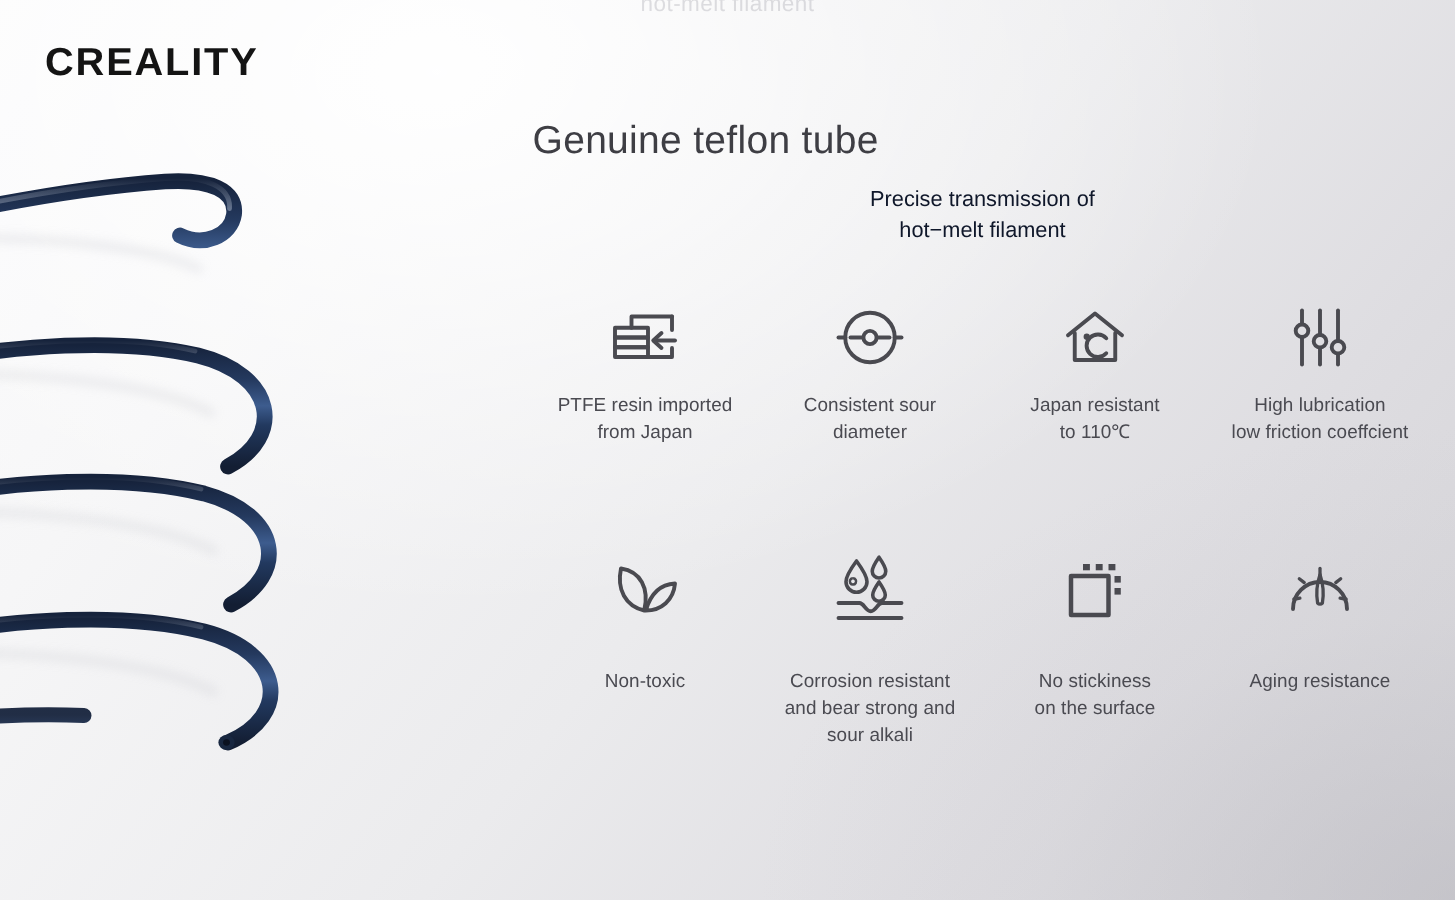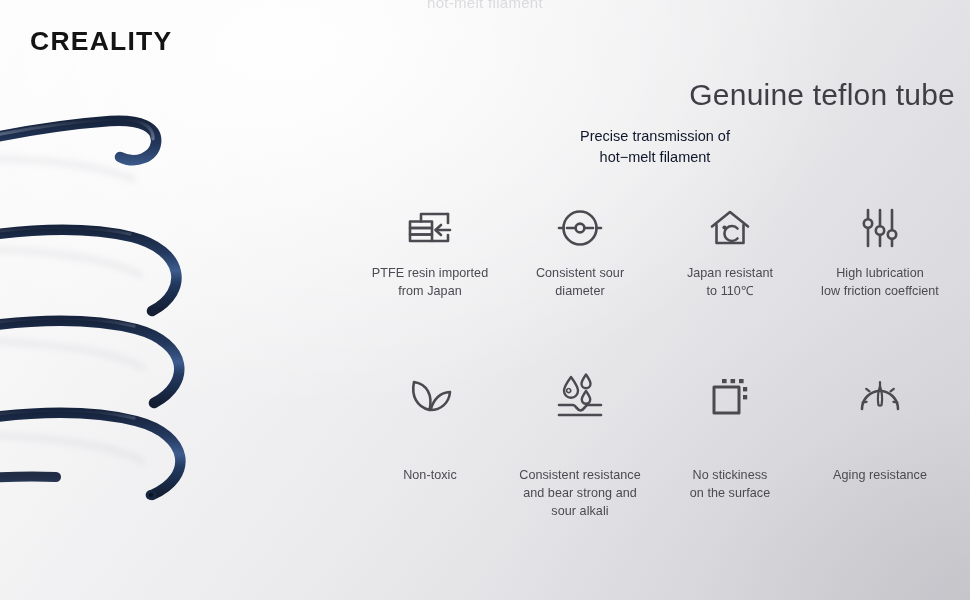--- a/index.html
+++ b/index.html
@@ -74,22 +74,22 @@
   }
 
   
   #content {
     position: absolute;
     left: 355px;
     top: 78px;
     width: 600px;
   }
   #headline {
-    text-align: right;
-    font-size: 30px;
+    text-align: left;
+    font-size: 26px;
     color: #3e3e44;
     font-weight: 400;
     letter-spacing: 0.2px;
     margin: 0;
     padding: 0 0 0 0;
   }
   #subhead {
     text-align: center;
     font-size: 14.5px;
     color: #0f172a;
@@ -118,21 +118,21 @@
   }
   .feature .cap {
     margin-top: 6px;
     text-align: center;
     font-size: 12.6px;
     line-height: 1.42;
     color: #4a4a51;
     letter-spacing: 0.05px;
   }
   .row2 { margin-top: 64px; }
-  .row2 .cap { margin-top: 40px; }
+  .row2 .cap { margin-top: 22px; }
 </style>
 </head>
 <body>
 
 <div id="banner">
 
   <div class="bg-base"></div>
   <div class="bg-glow"></div>
   <div class="bg-corner"></div>
 
@@ -301,21 +301,21 @@
           <svg width="54" height="54" viewBox="0 0 54 54" fill="none" stroke="#4a4a50" stroke-width="2.4">
             <path d="M18 8 C 18 8, 11 17.5, 11 21.8 A7 7 0 0 0 25 21.8 C 25 17.5, 18 8, 18 8 Z" stroke-linejoin="round"></path>
             <path d="M15.6 19.5 a2.1 2.1 0 1 0 0.1 0" stroke-width="1.7"></path>
             <path d="M33 5.5 C 33 5.5, 28.5 12, 28.5 14.8 A4.5 4.5 0 0 0 37.5 14.8 C 37.5 12, 33 5.5, 33 5.5 Z" stroke-linejoin="round"></path>
             <path d="M33 22 C 33 22, 28.8 28, 28.8 30.6 A4.2 4.2 0 0 0 37.2 30.6 C 37.2 28, 33 22, 33 22 Z" stroke-linejoin="round"></path>
             <path d="M6 36 H20 C 23 36, 24 41.5, 27.5 41.5 C 31 41.5, 32 36, 35 36 H48" stroke-linecap="round" stroke-linejoin="round" stroke-width="2.6"></path>
             <path d="M6 46 H48" stroke-linecap="round" stroke-width="2.6"></path>
           </svg>
         </div>
         <div class="cap">
-          <span>Consistent resistance</span><br>
+          <span>Corrosion resistant</span><br>
           <span>and bear strong and</span><br>
           <span>sour alkali</span>
         </div>
       </div>
 
       <div class="feature">
         <div class="ico">
           <svg width="54" height="54" viewBox="0 0 54 54" fill="none" stroke="#4a4a50" stroke-width="3">
             <rect x="11" y="18" width="25" height="26" stroke-linejoin="round"></rect>
             <rect x="19" y="10" width="4.6" height="4.2" fill="#4a4a50" stroke="none"></rect>

